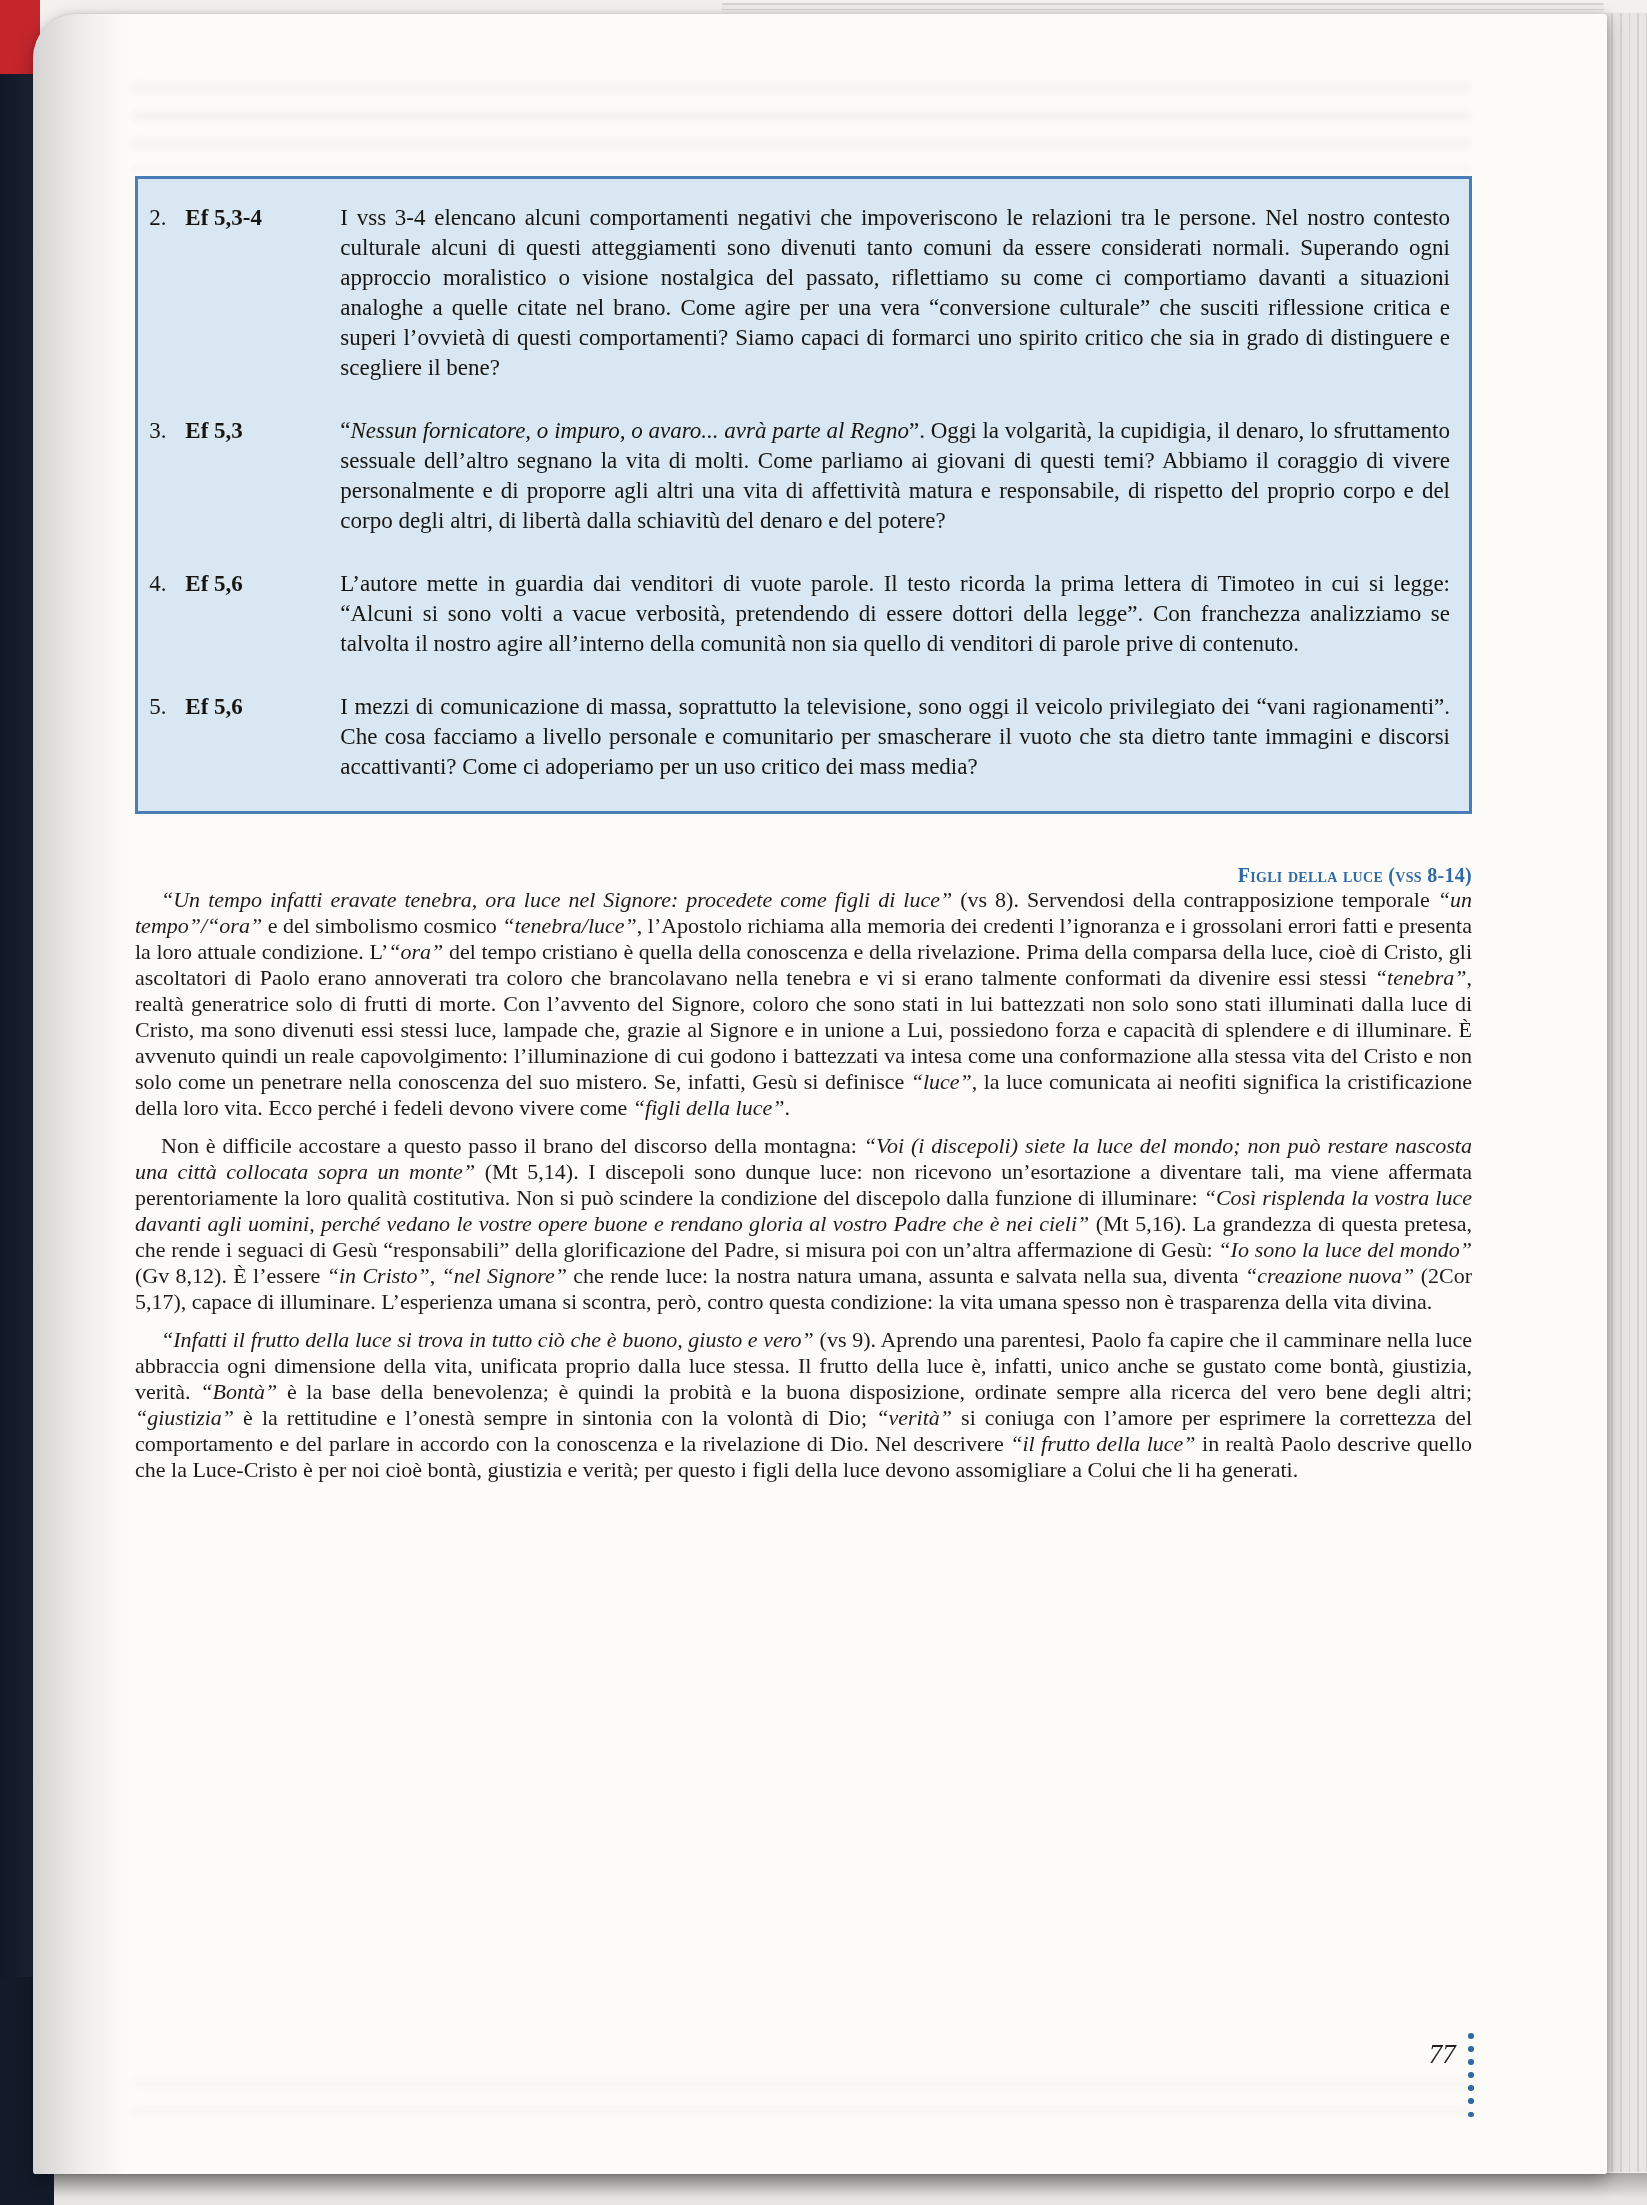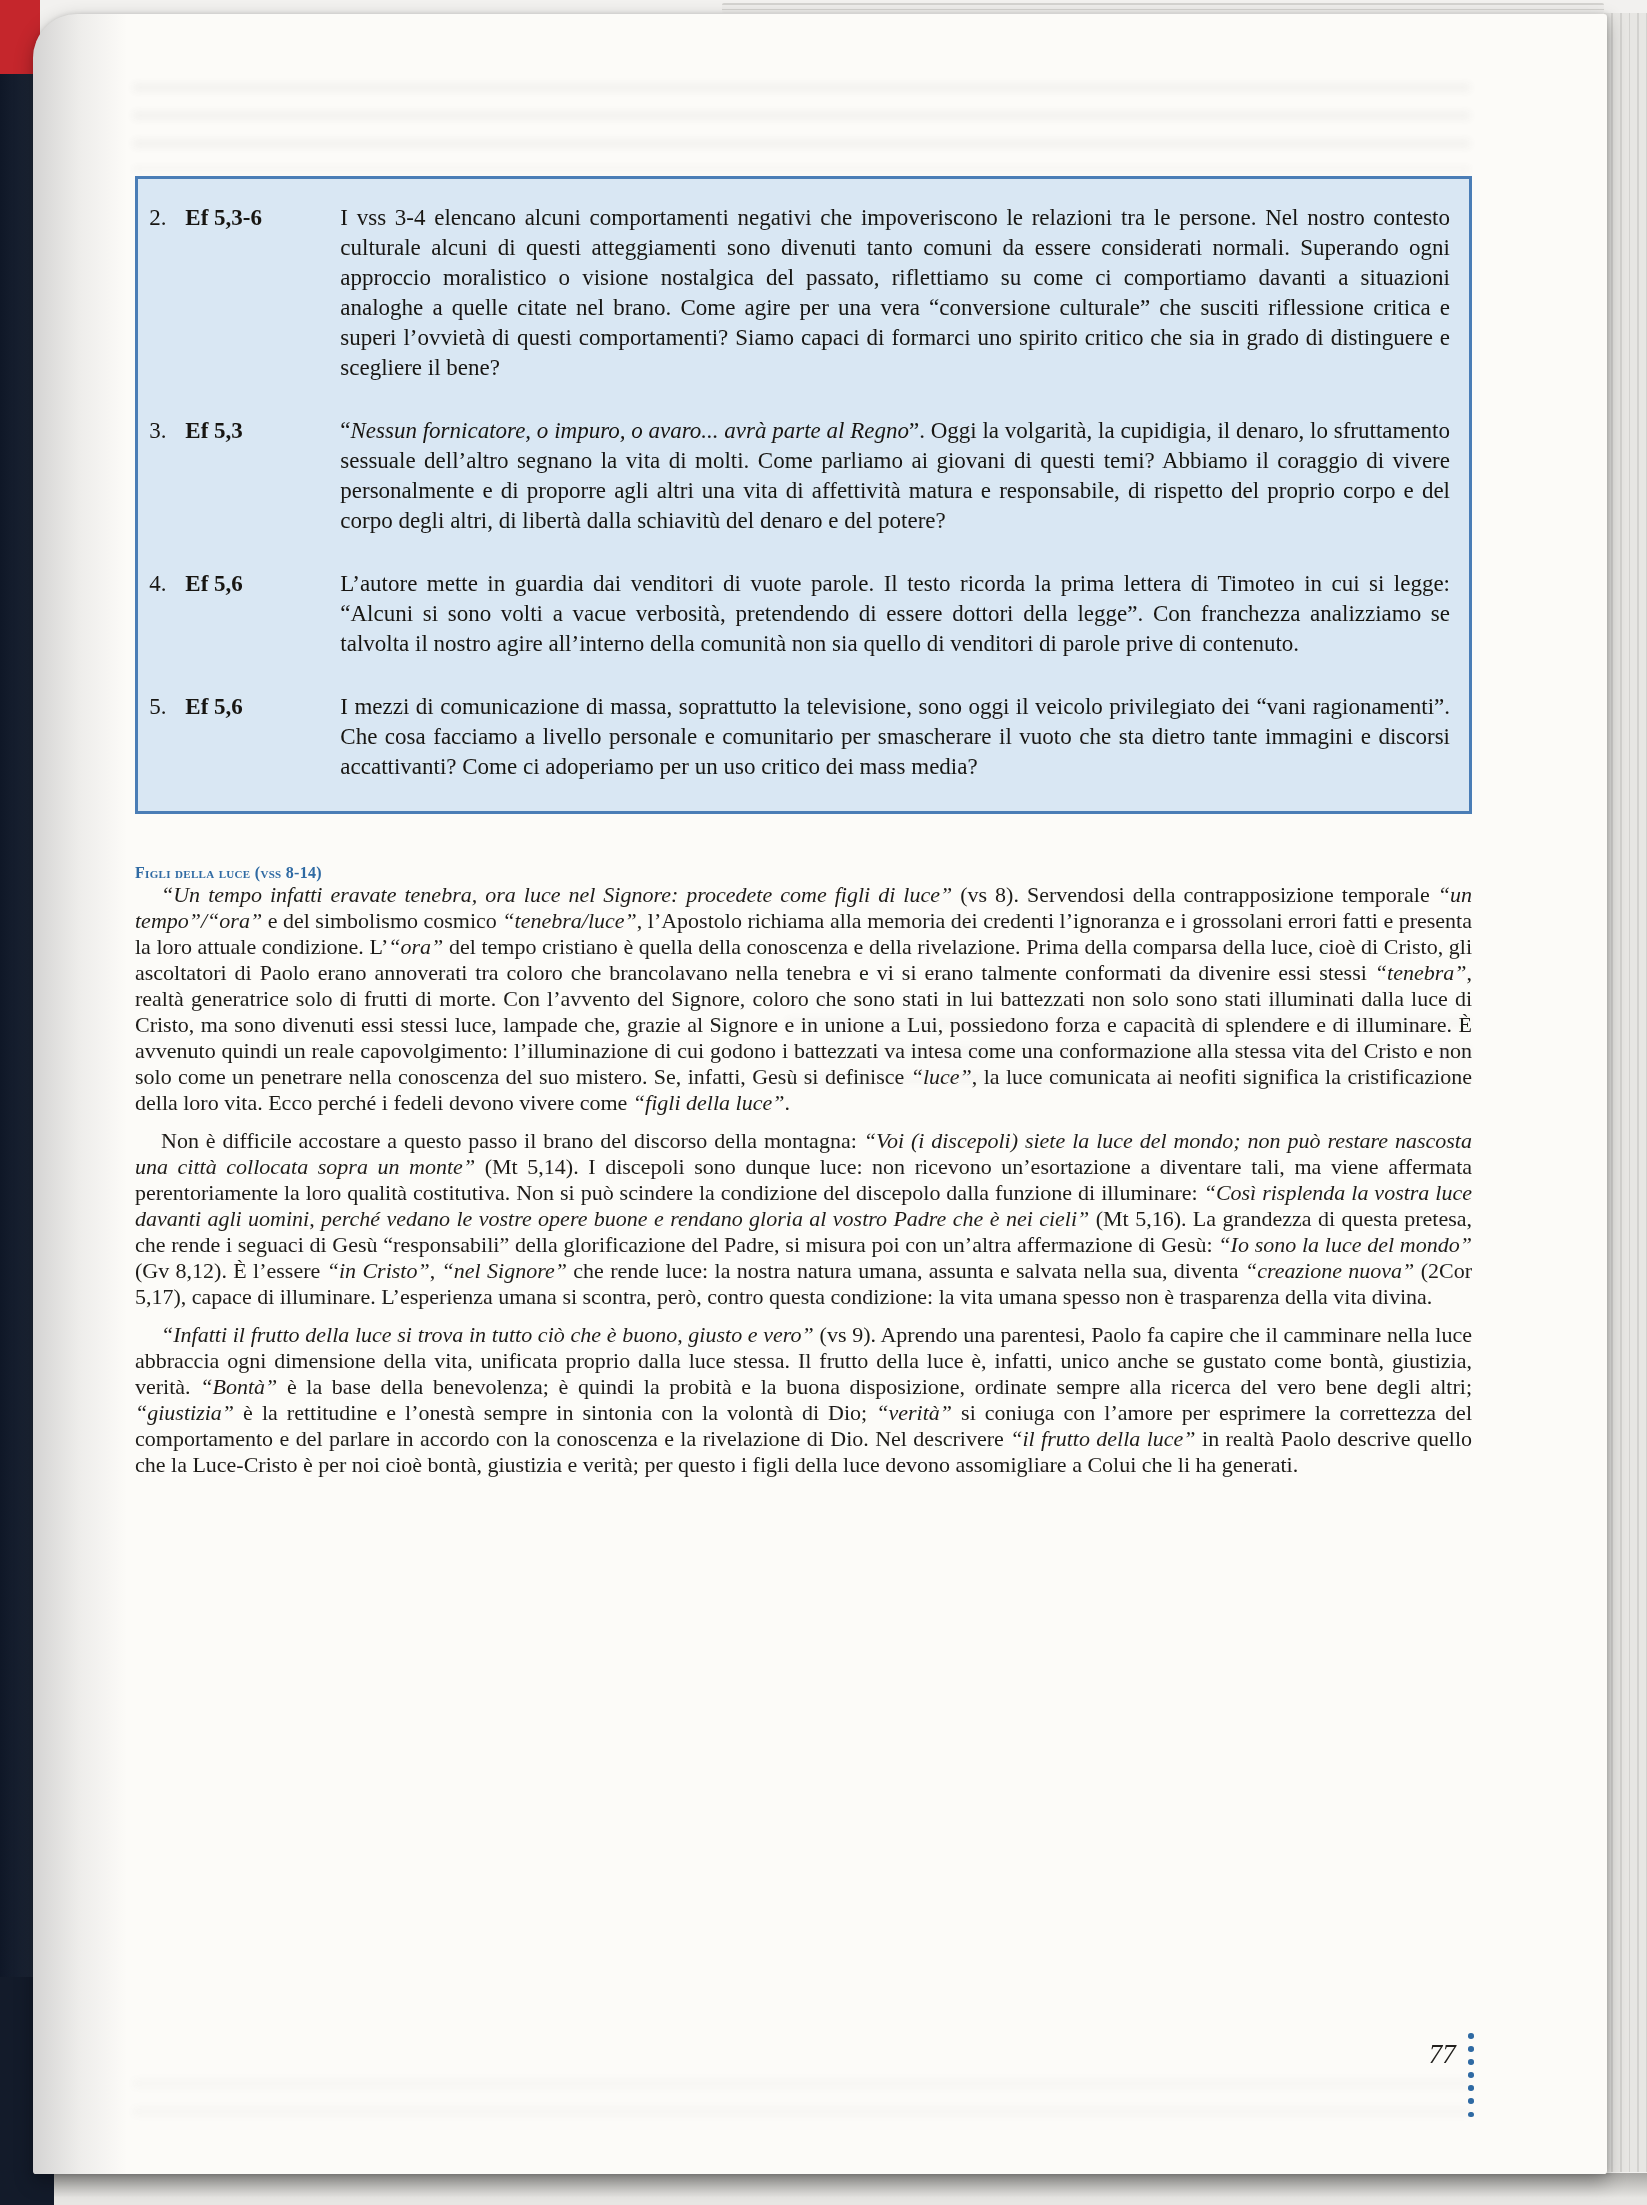--- a/index.html
+++ b/index.html
@@ -77,22 +77,23 @@
   .q-item:last-child { margin-bottom:0; }
   .q-ref { font-weight:bold; }
   .q-text { text-align:justify; hyphens:auto; }
 
   
   .section-heading {
     margin-top:50px;
     color:#2f6aa3;
     font-variant:small-caps;
     font-weight:bold;
-    font-size:16px;
+    font-size:20px;
     letter-spacing:0.3px;
+    text-align:right;
   }
 
   
   .body-par {
     font-size:22px; line-height:26px;
     text-align:justify; text-indent:26px;
     hyphens:auto;
     margin-top:12px;
   }
   .body-par.first { margin-top:0; }
@@ -122,21 +123,21 @@
     <div class="bleed b1"></div>
     <div class="bleed b2"></div>
     <div class="bleed b3"></div>
 
     <div class="content">
 
       <div class="qbox">
 
         <div class="q-item">
           <div class="q-num">2.</div>
-          <div class="q-ref">Ef 5,3-6</div>
+          <div class="q-ref">Ef 5,3-4</div>
           <div class="q-text"><span>I vss 3-4 elencano alcuni comportamenti negativi che impoveriscono le relazioni tra le persone. Nel nostro contesto culturale alcuni di questi atteggiamenti sono divenuti tanto comuni da essere considerati normali. Superando ogni approccio moralistico o visione nostalgica del passato, riflettiamo su come ci comportiamo davanti a situazioni analoghe a quelle citate nel brano. Come agire per una vera “conversione culturale” che susciti riflessione critica e superi l’ovvietà di questi comportamenti? Siamo capaci di formarci uno spirito critico che sia in grado di distinguere e scegliere il bene?</span></div>
         </div>
 
         <div class="q-item">
           <div class="q-num">3.</div>
           <div class="q-ref">Ef 5,3</div>
           <div class="q-text"><span>“</span><em>Nessun fornicatore, o impuro, o avaro... avrà parte al Regno</em><span>”. Oggi la volgarità, la cupidigia, il denaro, lo sfruttamento sessuale dell’altro segnano la vita di molti. Come parliamo ai giovani di questi temi? Abbiamo il coraggio di vivere personalmente e di proporre agli altri una vita di affettività matura e responsabile, di rispetto del proprio corpo e del corpo degli altri, di libertà dalla schiavitù del denaro e del potere?</span></div>
         </div>
 
         <div class="q-item">

